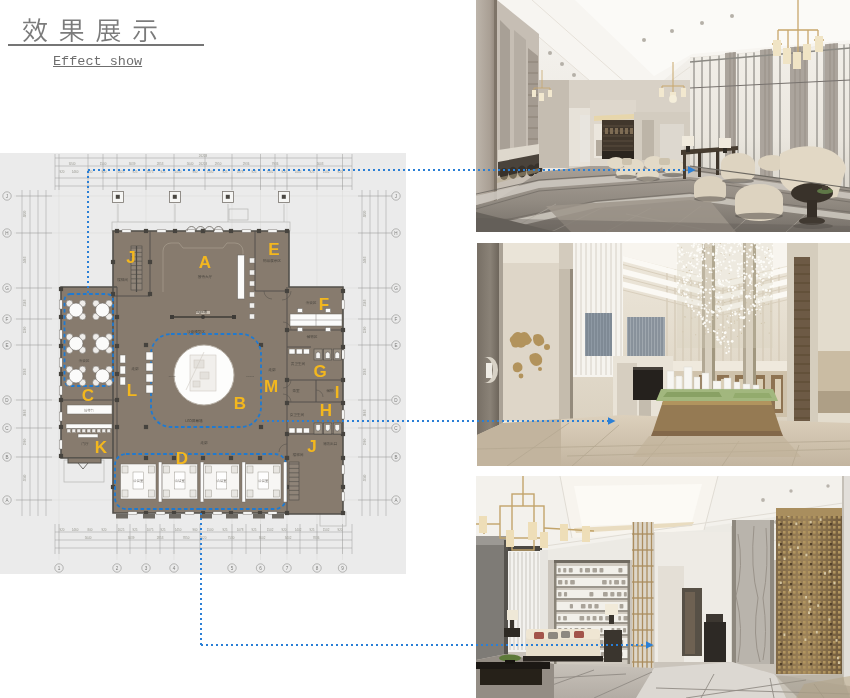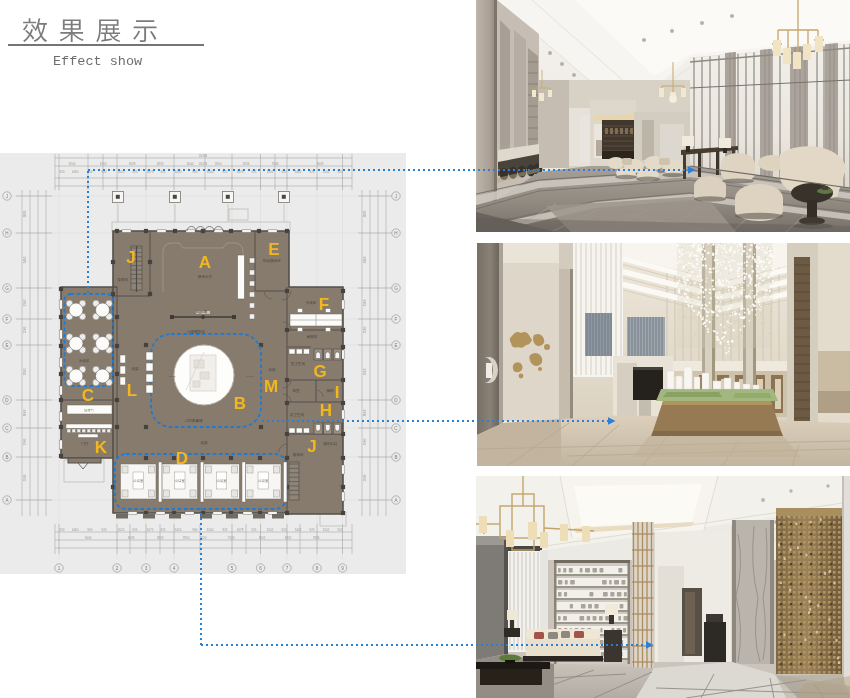--- a/index.html
+++ b/index.html
@@ -12,21 +12,21 @@
 <svg class="abs" style="left:0;top:0;" width="260" height="80" viewBox="0 0 260 80">
 
 <path transform="translate(22.0,40.0) scale(0.026000,-0.026000)" d="M168 603C138 530 90 456 37 405C52 396 79 376 90 365C143 420 198 505 232 587ZM346 575C390 527 437 460 457 416L511 449C490 493 441 557 397 604ZM257 835V701H44V640H543V701H323V835ZM124 345C171 305 221 258 267 210C209 112 135 30 44 -28C59 -41 85 -66 95 -79C181 -18 254 63 313 159C357 109 395 60 419 20L474 66C446 111 400 166 348 221C378 278 403 341 423 408L357 424C341 370 322 319 299 271C258 311 214 350 173 384ZM646 589H827C808 457 779 346 733 253C691 348 662 459 642 577ZM637 838C608 663 558 494 478 385C494 375 521 352 532 340C558 378 581 422 602 471C625 365 655 269 694 185C636 96 558 28 451 -23C464 -36 484 -65 491 -80C591 -28 669 38 728 120C778 35 839 -33 917 -79C927 -61 948 -37 964 -24C882 20 818 91 768 181C830 290 869 424 894 589H959V652H664C679 709 692 768 703 829Z" fill="#7b7b7b"></path>
 <path transform="translate(58.7,40.0) scale(0.026000,-0.026000)" d="M160 790V396H465V307H63V245H408C318 146 171 55 38 11C53 -3 74 -27 85 -44C219 7 369 106 465 219V-78H535V223C634 113 786 12 917 -40C927 -23 948 2 963 17C834 60 686 149 592 245H938V307H535V396H846V790ZM229 566H465V455H229ZM535 566H775V455H535ZM229 731H465V622H229ZM535 731H775V622H535Z" fill="#7b7b7b"></path>
 <path transform="translate(95.4,40.0) scale(0.026000,-0.026000)" d="M842 218C803 185 739 143 686 112C651 145 623 183 601 226H949V286H736V394H910V452H736V548H889V789H143V496C143 336 134 114 33 -44C50 -51 79 -69 92 -79C196 85 210 327 210 496V548H400V452H246V394H400V286H214V226H345V15L228 -2L239 -65C344 -47 491 -22 631 2L628 61L408 25V226H538C607 70 737 -35 919 -80C927 -63 945 -39 959 -25C868 -6 790 29 727 77C781 105 844 144 892 182ZM462 394H673V286H462ZM462 452V548H673V452ZM210 730H822V607H210Z" fill="#7b7b7b"></path>
 <path transform="translate(132.1,40.0) scale(0.026000,-0.026000)" d="M240 351C196 236 121 125 37 53C54 44 85 24 98 12C179 89 259 209 309 332ZM686 322C760 226 837 96 864 12L931 42C901 127 822 254 747 348ZM150 762V696H852V762ZM61 519V453H465V13C465 -3 459 -8 441 -9C422 -10 357 -9 287 -7C298 -28 309 -57 312 -77C400 -77 458 -76 492 -66C525 -54 537 -34 537 12V453H940V519Z" fill="#7b7b7b"></path>
 </svg>
 
 <div class="abs" style="left:8px;top:44px;width:196px;height:1.7px;background:#757575;"></div>
 
-<div class="abs" style="left:53px;top:54px;font-size:13.5px;color:#6e6e6e;font-family:'Liberation Mono',monospace;letter-spacing:0px;">Effect show</div>
+<div class="abs" style="left:53px;top:54px;font-size:13.5px;color:#6e6e6e;font-family:'Liberation Mono',monospace;letter-spacing:0px;text-decoration:underline;">Effect show</div>
 
 <svg class="abs" style="left:0;top:153px;" width="406" height="421" viewBox="0 0 406 421">
 
   <rect x="0" y="0" width="406" height="421" fill="#ebebeb"></rect>
   <g id="plan">
 
 <g stroke="#dcdcda" stroke-width="0.6" fill="none">
 <line x1="59" y1="22" x2="59" y2="407"></line>
 <line x1="117" y1="22" x2="117" y2="407"></line>
 <line x1="146" y1="22" x2="146" y2="407"></line>

